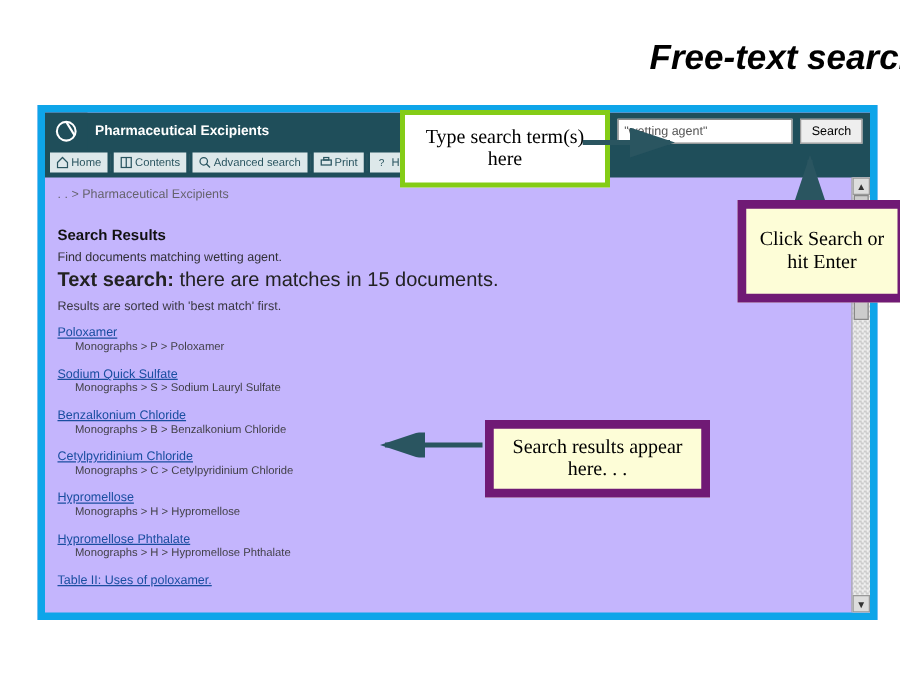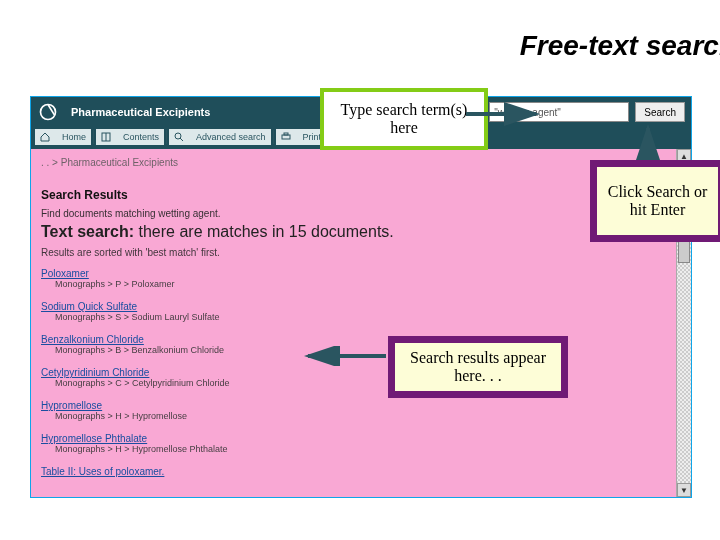--- a/index.html
+++ b/index.html
@@ -19,26 +19,26 @@
     left: 16px;
     width: 100%;
     text-align: right;
     font-weight: bold;
     font-style: italic;
     font-size: 28px;
   }
 
   .browser-frame {
     position: absolute;
-    top: 96px;
+    top: 84px;
     left: 30px;
     width: 660px;
     height: 400px;
-    border: 1px solid #0ea5e9;
-    background: #f9a8d4;
+    border: 6px solid #0ea5e9;
+    background: #c4b5fd;
     overflow: hidden;
   }
 
   .topbar {
     display: flex;
     align-items: center;
     background: #1f4e5a;
     height: 30px;
     color: white;
     font-size: 11px;
@@ -94,21 +94,21 @@
     gap: 2px;
   }
   .tabbar .tab {
     display: flex;
     align-items: center;
     background: #dde8ea;
     color: #2a5560;
     height: 16px;
     font-size: 9px;
     padding: 0 5px;
-    gap: 12px;
+    gap: 2px;
     cursor: pointer;
   }
   .tabbar .tab .icon { width: 10px; height: 10px; display: flex; align-items: center; justify-content: center; }
   .tabbar .sep {
     width: 1px; height: 14px; background: #2a5560;
   }
 
   .content {
     padding: 4px 10px;
     font-size: 10px;

